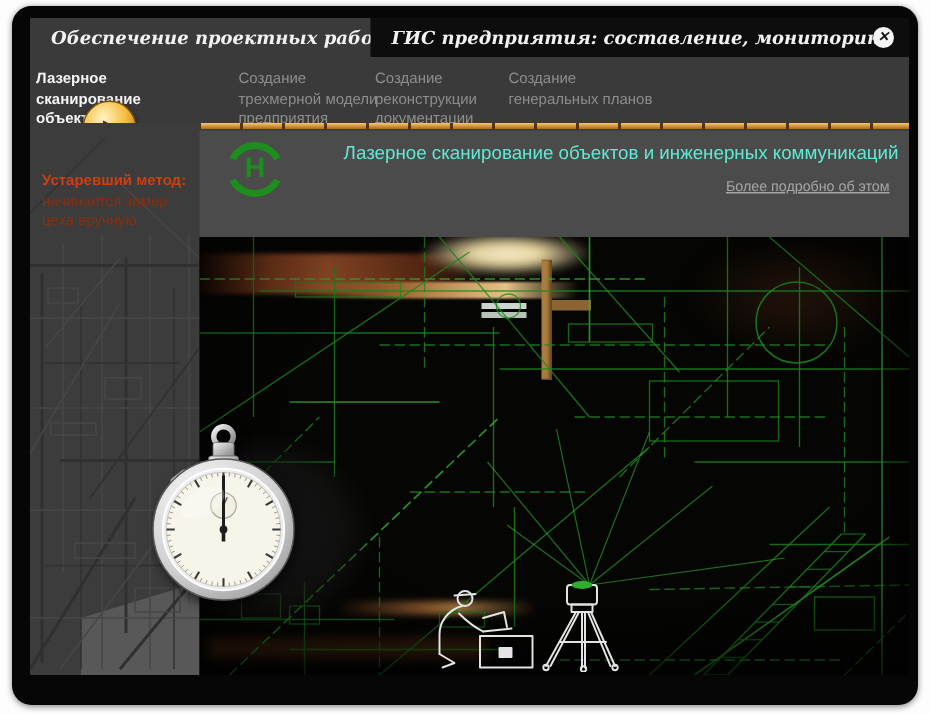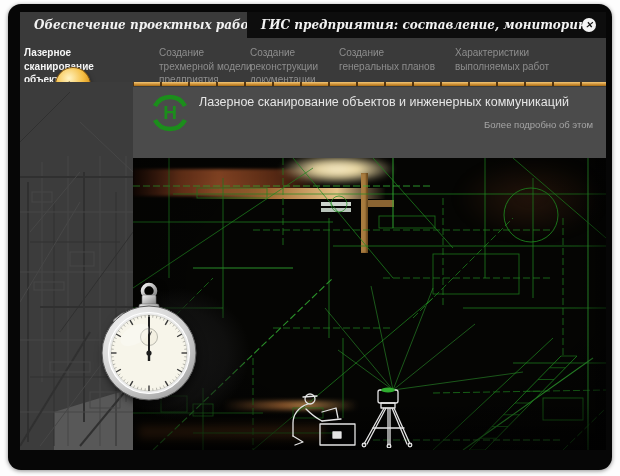--- a/index.html
+++ b/index.html
@@ -33,24 +33,24 @@
   
   .sidebar{position:absolute;left:0;top:70px;width:113px;height:368px;background:#3c3c3c;}
   .note{position:absolute;left:8px;top:32px;width:102px;font-size:10px;line-height:1.35;}
   .note .nt-title{color:#cf3e0f;font-weight:bold;}
   .note .nt-body{color:#8a2e0e;}
   
   .panel{position:absolute;left:113px;top:75px;width:473px;height:71px;background:#4b4b4b;}
   .logo{position:absolute;left:16px;top:5px;width:42px;height:42px;}
   .logo .letter{position:absolute;left:0;top:0;width:42px;height:42px;text-align:center;
     line-height:42px;color:#1b8e1b;font-weight:bold;font-size:19px;}
-  .ptitle{position:absolute;left:66px;top:8px;width:400px;color:#e5e5e5;font-size:12.5px;font-weight:500;}
+  .ptitle{position:absolute;left:66px;top:8px;width:400px;color:#5eead4;font-size:12.5px;font-weight:500;text-align:right;}
   .psub{position:absolute;left:66px;top:29px;width:245px;color:#d9822b;font-size:10.5px;line-height:1.3;}
   .plink{position:absolute;left:330px;top:32px;color:#a5a5a5;font-size:9.5px;
-    cursor:pointer;padding-left:21px;}
+    text-decoration:underline;cursor:pointer;padding-left:21px;}
   
   .photo{position:absolute;left:113px;top:146px;width:473px;height:292px;background:#050503;overflow:hidden;}
   .ph-brick{position:absolute;left:0;top:11px;width:190px;height:27px;filter:blur(1.5px);opacity:.95;
     background:linear-gradient(90deg,#140703,#7e3c1e 25%,#a0522a 45%,#5a2a14 78%,rgba(20,8,4,0));}
   .ph-glow{position:absolute;left:146px;top:-4px;width:116px;height:30px;filter:blur(3px);
     background:radial-gradient(closest-side,#f9ead e0,#f7e7bb 35%,rgba(247,231,187,0));}
   .ph-glow{background:radial-gradient(closest-side,#fbf0cf,#f2dfa8 40%,rgba(242,223,168,0));}
   .ph-beam{position:absolute;left:58px;top:30px;width:195px;height:11px;filter:blur(.7px);
     background:linear-gradient(90deg,rgba(60,25,8,0),#a56e35 40%,#e5c287 75%,rgba(10,5,2,0));}
   .ph-metal{position:absolute;left:188px;top:44px;width:30px;height:4px;background:#ccd5cd;box-shadow:0 6px 0 #b8c4ba;}
@@ -87,21 +87,20 @@
         <span>ГИС предприятия: составление, мониторинг</span>
         <span class="closebtn">✕</span>
       </div>
     </div>
 
     <div class="navbar">
       <div class="ntab nt1 active">Лазерное сканирование объектов</div>
       <div class="ntab nt2">Создание трехмерной модели предприятия</div>
       <div class="ntab nt3">Создание реконструкции документации</div>
       <div class="ntab nt4">Создание генеральных планов</div>
-      <div class="ntab nt5">Характеристики выполняемых работ</div>
     </div>
 
     <div class="timeline"></div>
     <div class="play">
       <span class="tri">▶</span>
     </div>
 
     <div class="sidebar">
       <svg id="cad-svg" width="113" height="368" viewBox="0 0 113 368">
           <polygon points="34,330 113,306 113,368 34,368" fill="rgba(135,135,135,.38)"></polygon>
@@ -128,20 +127,24 @@
           <line x1="60" y1="364" x2="113" y2="300" stroke="#303030" stroke-width="2"></line>
           <line x1="10" y1="150" x2="60" y2="90" stroke="#474747" stroke-width="1"></line>
           <line x1="0" y1="60" x2="50" y2="10" stroke="#303030" stroke-width="1"></line>
           <line x1="60" y1="40" x2="113" y2="90" stroke="#474747" stroke-width="1"></line>
           <rect x="14" y="200" width="30" height="8" fill="none" stroke="#474747" stroke-width="1"></rect>
           <rect x="50" y="170" width="24" height="14" fill="none" stroke="#474747" stroke-width="1"></rect>
           <rect x="30" y="280" width="40" height="10" fill="none" stroke="#474747" stroke-width="1"></rect>
           <rect x="70" y="310" width="30" height="16" fill="none" stroke="#474747" stroke-width="1"></rect>
           <rect x="12" y="110" width="20" height="10" fill="none" stroke="#474747" stroke-width="1"></rect>
         </svg>
+      <div class="note">
+        <div class="nt-title">Устаревший метод:</div>
+        <div class="nt-body">начинается замер цеха вручную</div>
+      </div>
     </div>
 
     <div class="panel">
       <div class="logo">
         <svg width="42" height="42" viewBox="0 0 42 42">
           <path d="M 6 14 A 17 17 0 0 1 36 14" fill="none" stroke="#1b8e1b" stroke-width="4.6"></path>
           <path d="M 36 28 A 17 17 0 0 1 6 28" fill="none" stroke="#1b8e1b" stroke-width="4.6"></path>
         </svg>
         <span class="letter">Н</span>
       </div>

